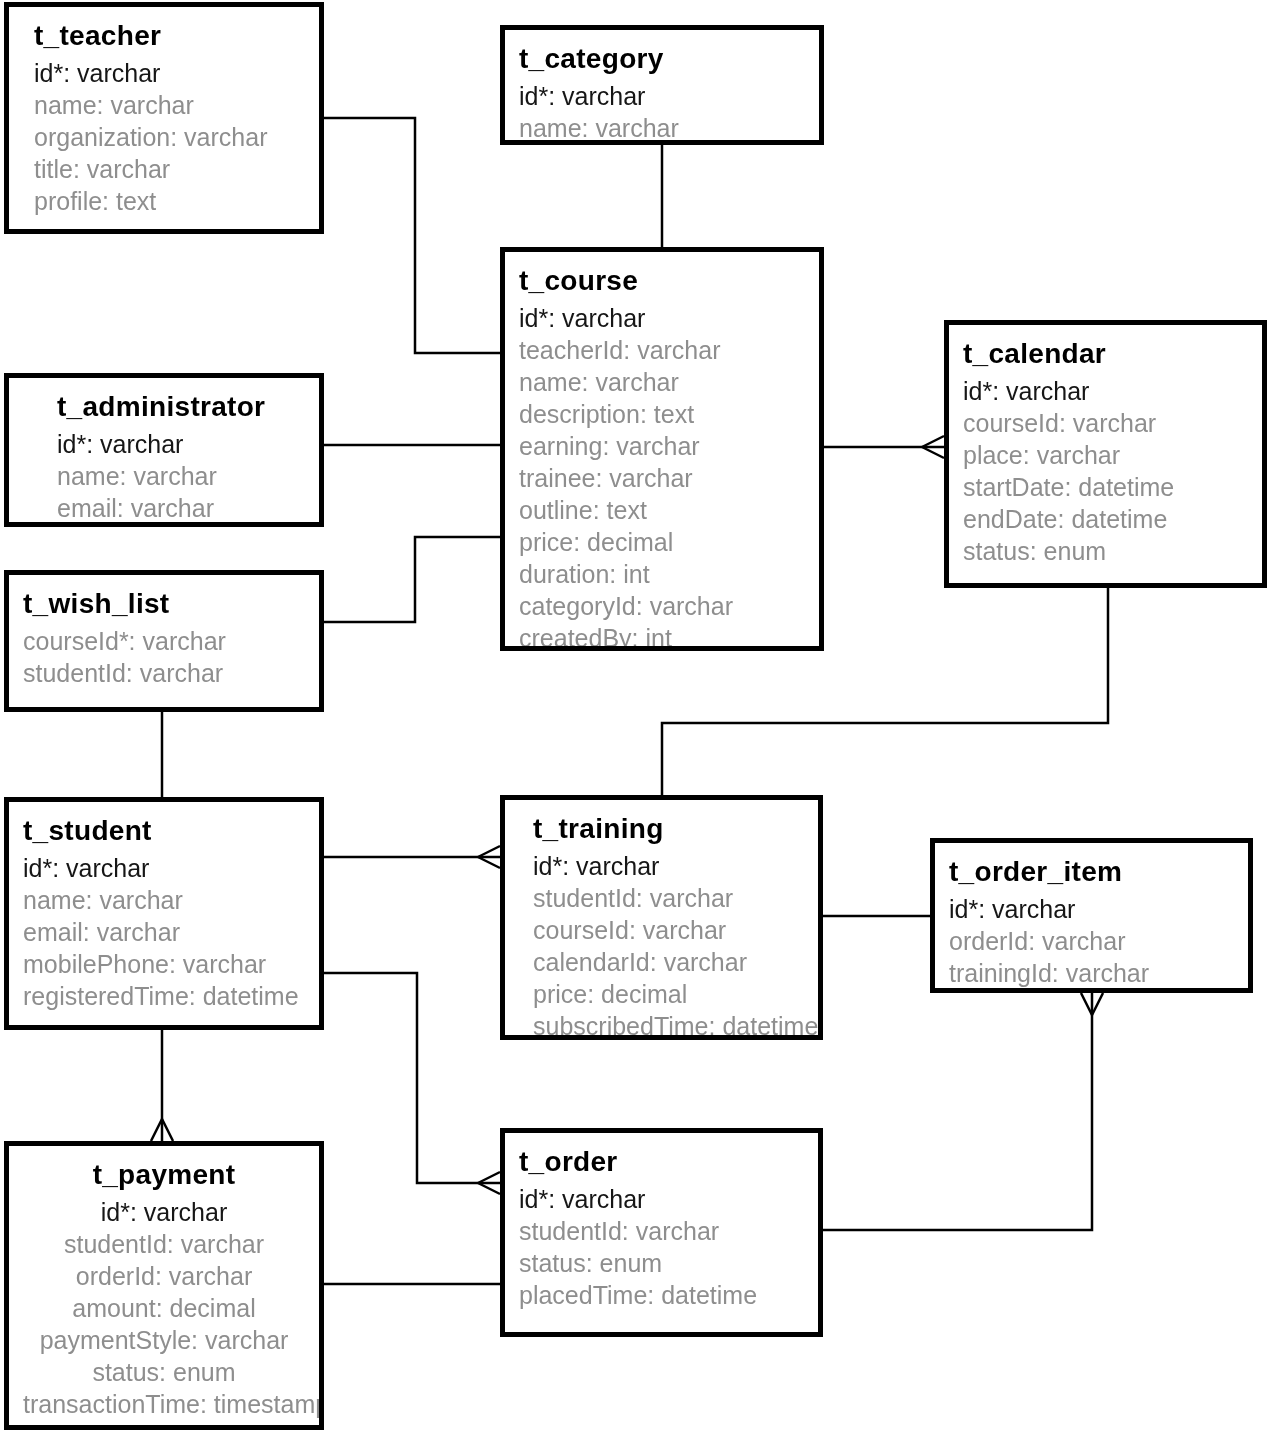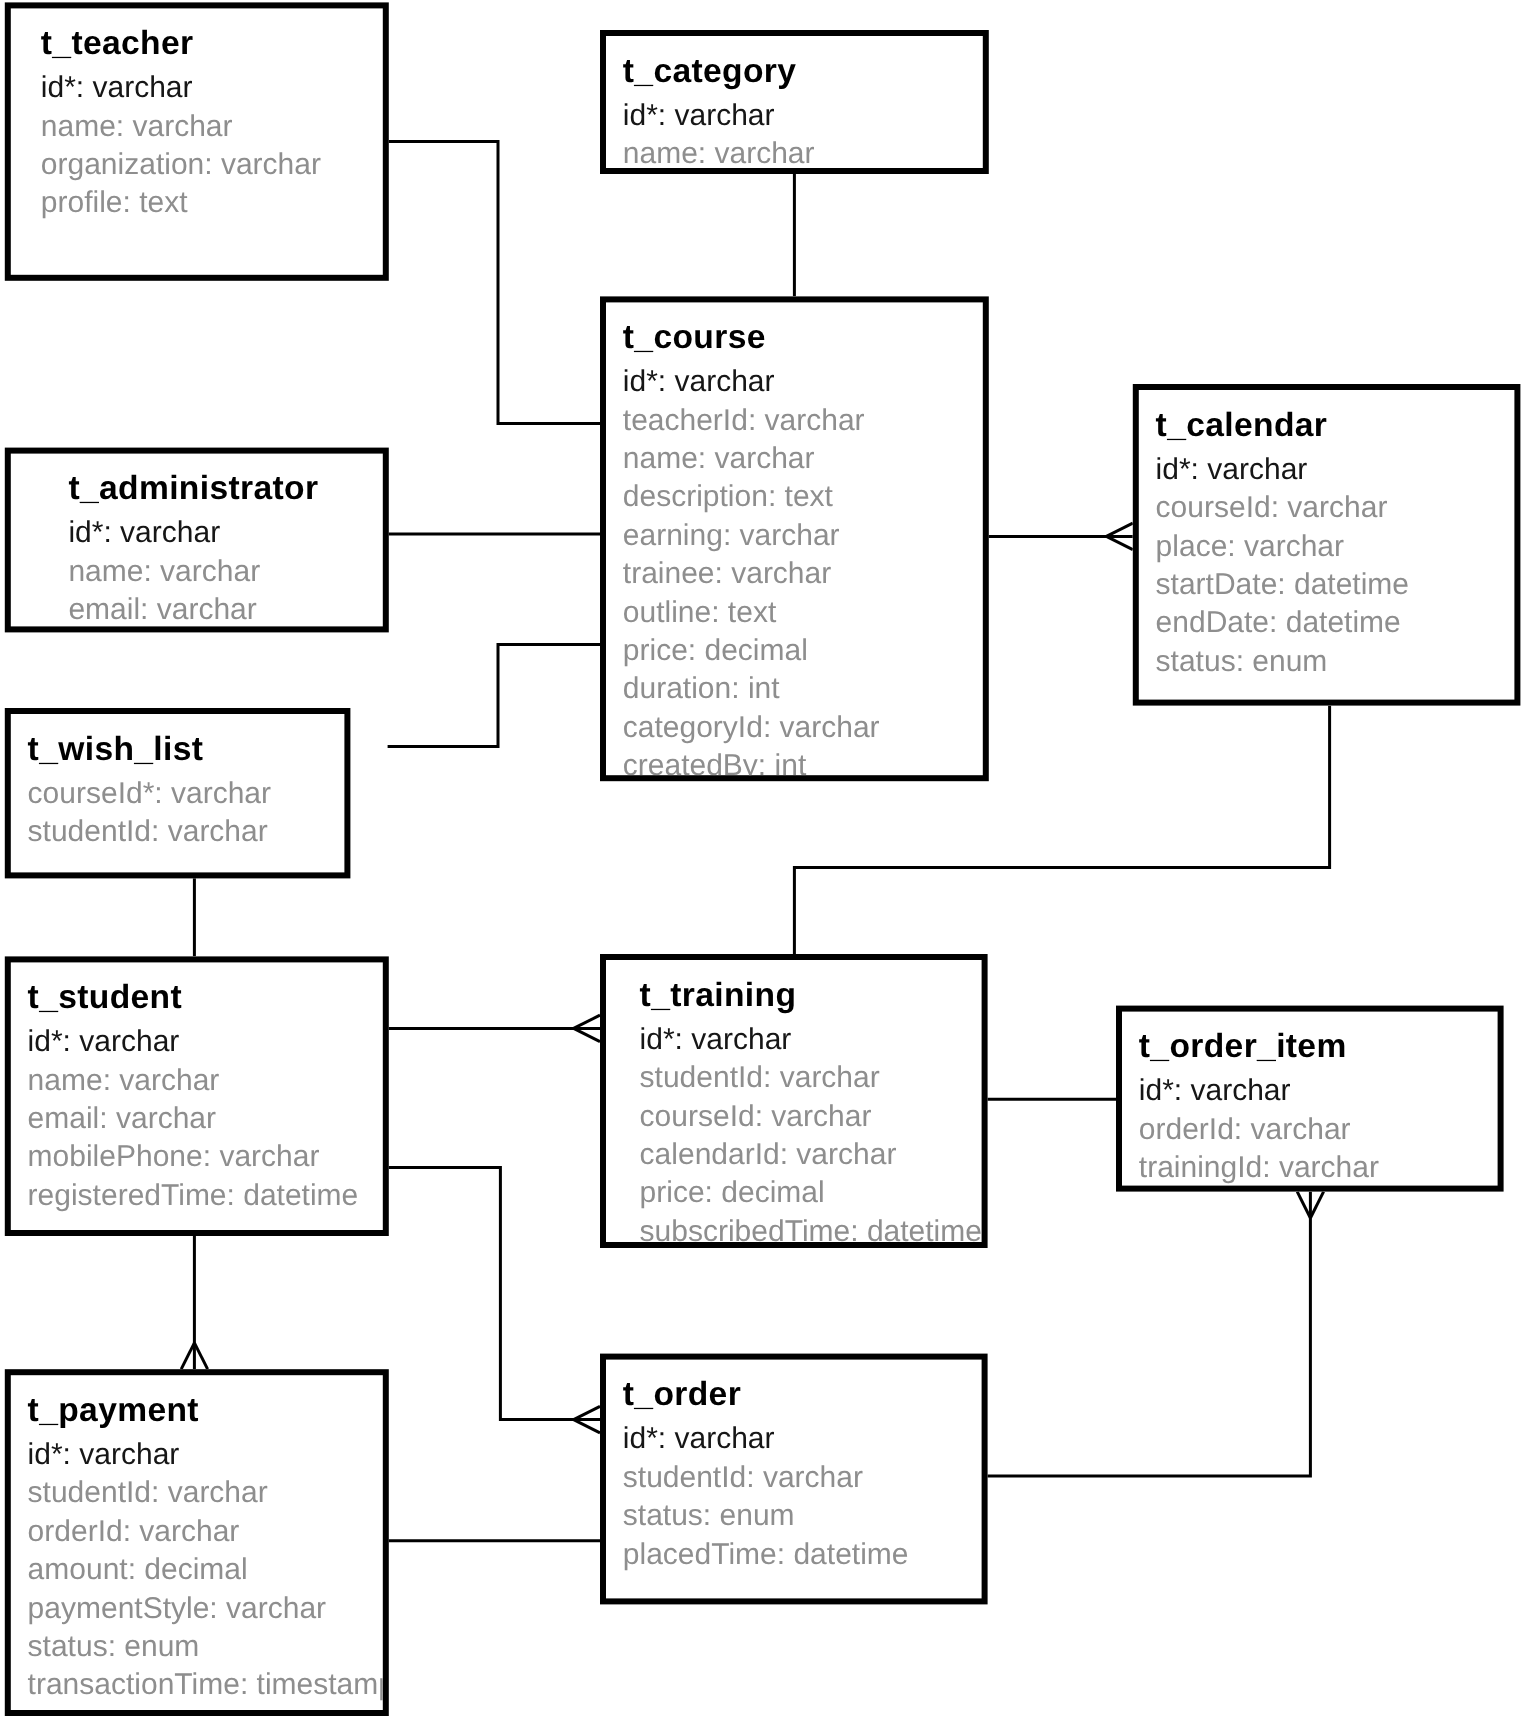--- a/index.html
+++ b/index.html
@@ -105,20 +105,21 @@
         <polyline points="323,1284 500,1284"></polyline>
       </g>
     </svg>
   <div id="entities">
   <div class="entity" style="left: 4px; top: 2px; width: 320px; height: 232px; padding-left: 25px;">
     <div class="entity-title">t_teacher</div>
     <div class="entity-fields">
           <div class="field strong">id*: varchar</div>
           <div class="field">name: varchar</div>
           <div class="field">organization: varchar</div>
+          <div class="field">title: varchar</div>
           <div class="field">profile: text</div>
         </div>
   </div>
 
   <div class="entity" style="left: 500px; top: 25px; width: 324px; height: 120px;">
     <div class="entity-title">t_category</div>
     <div class="entity-fields">
           <div class="field strong">id*: varchar</div>
           <div class="field">name: varchar</div>
         </div>
@@ -155,21 +156,21 @@
 
   <div class="entity" style="left: 4px; top: 373px; width: 320px; height: 154px; padding-left: 48px;">
     <div class="entity-title">t_administrator</div>
     <div class="entity-fields">
           <div class="field strong">id*: varchar</div>
           <div class="field">name: varchar</div>
           <div class="field">email: varchar</div>
         </div>
   </div>
 
-  <div class="entity" style="left: 4px; top: 570px; width: 288px; height: 142px; margin-top: 20px;">
+  <div class="entity" style="left: 4px; top: 570px; width: 320px; height: 142px;">
     <div class="entity-title">t_wish_list</div>
     <div class="entity-fields">
           <div class="field">courseId*: varchar</div>
           <div class="field">studentId: varchar</div>
         </div>
   </div>
 
   <div class="entity" style="left: 4px; top: 797px; width: 320px; height: 233px;">
     <div class="entity-title">t_student</div>
     <div class="entity-fields">
@@ -195,21 +196,21 @@
 
   <div class="entity" style="left: 930px; top: 838px; width: 323px; height: 155px;">
     <div class="entity-title">t_order_item</div>
     <div class="entity-fields">
           <div class="field strong">id*: varchar</div>
           <div class="field">orderId: varchar</div>
           <div class="field">trainingId: varchar</div>
         </div>
   </div>
 
-  <div class="entity" style="left: 4px; top: 1141px; width: 320px; height: 289px;">
+  <div class="entity" style="left: 4px; top: 1141px; width: 320px; height: 289px; text-align: center;">
     <div class="entity-title">t_payment</div>
     <div class="entity-fields">
           <div class="field strong">id*: varchar</div>
           <div class="field">studentId: varchar</div>
           <div class="field">orderId: varchar</div>
           <div class="field">amount: decimal</div>
           <div class="field">paymentStyle: varchar</div>
           <div class="field">status: enum</div>
           <div class="field">transactionTime: timestamp</div>
         </div>

